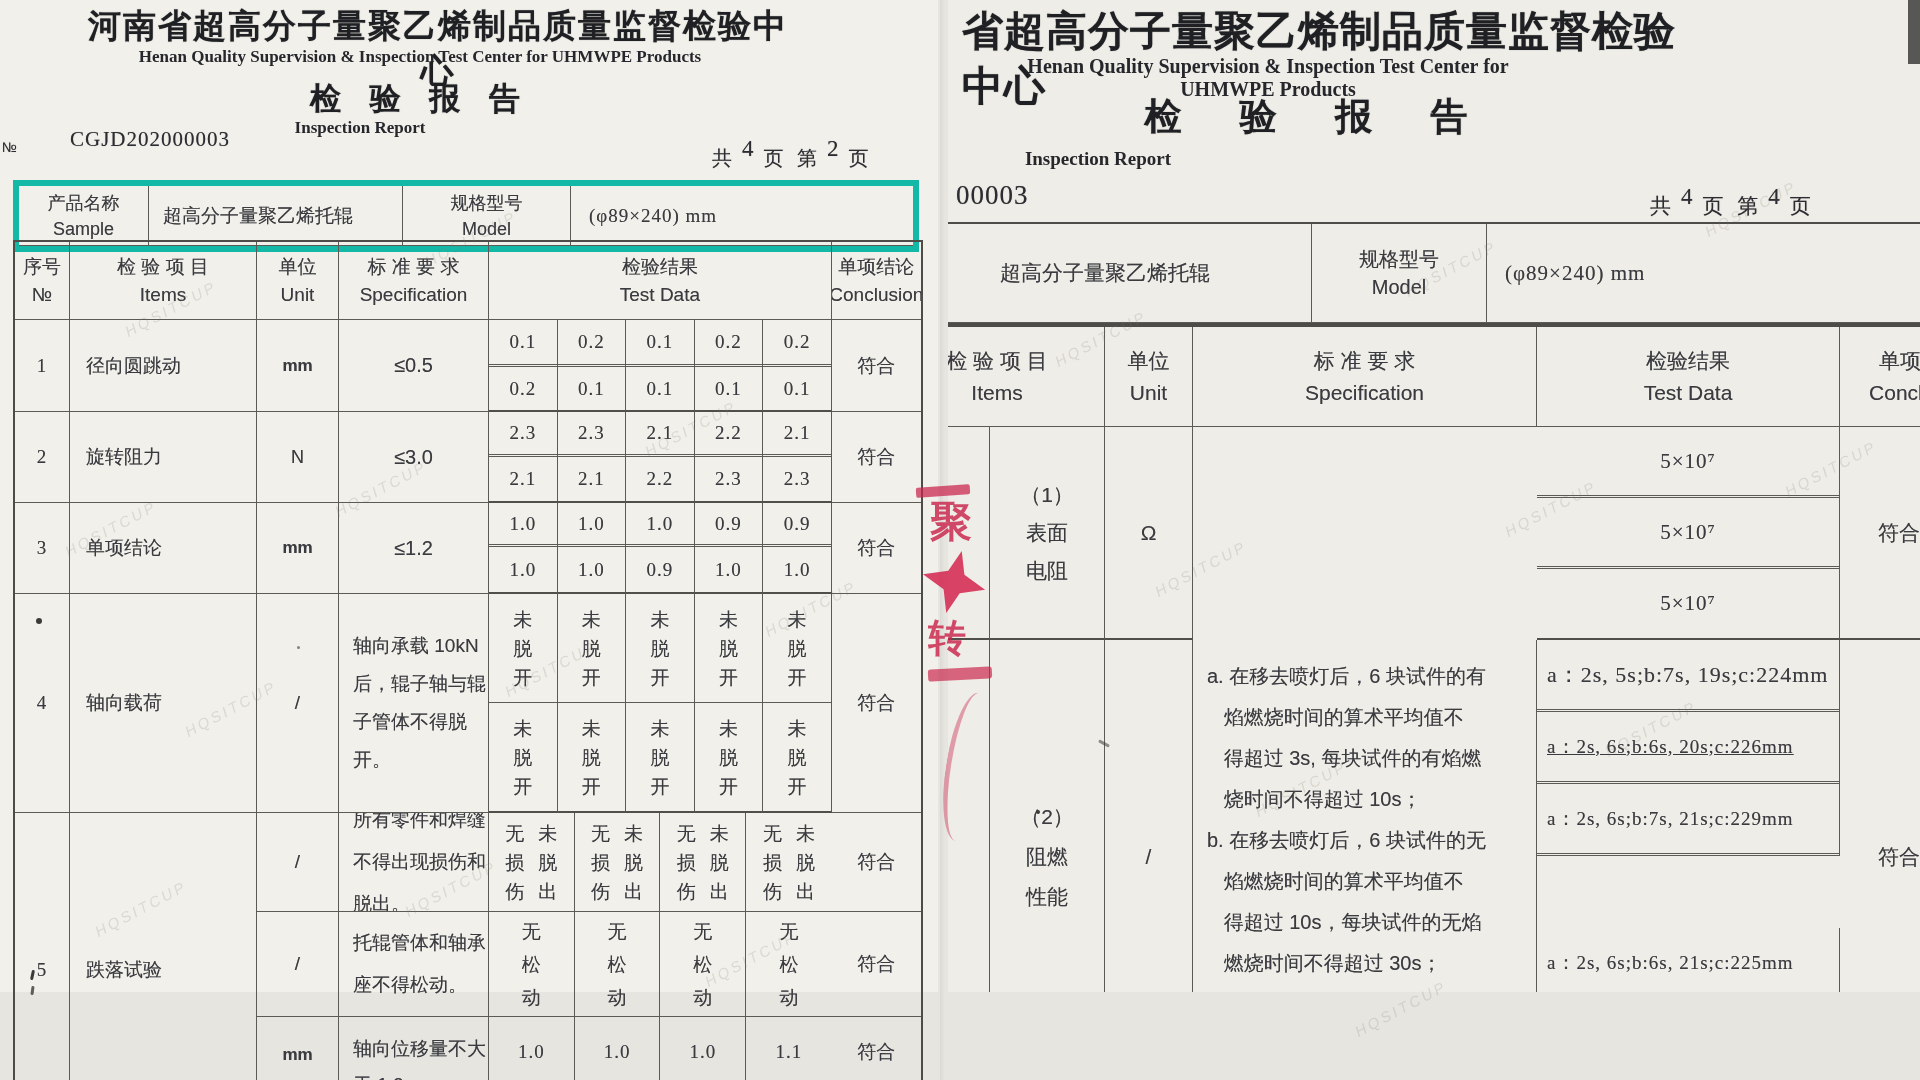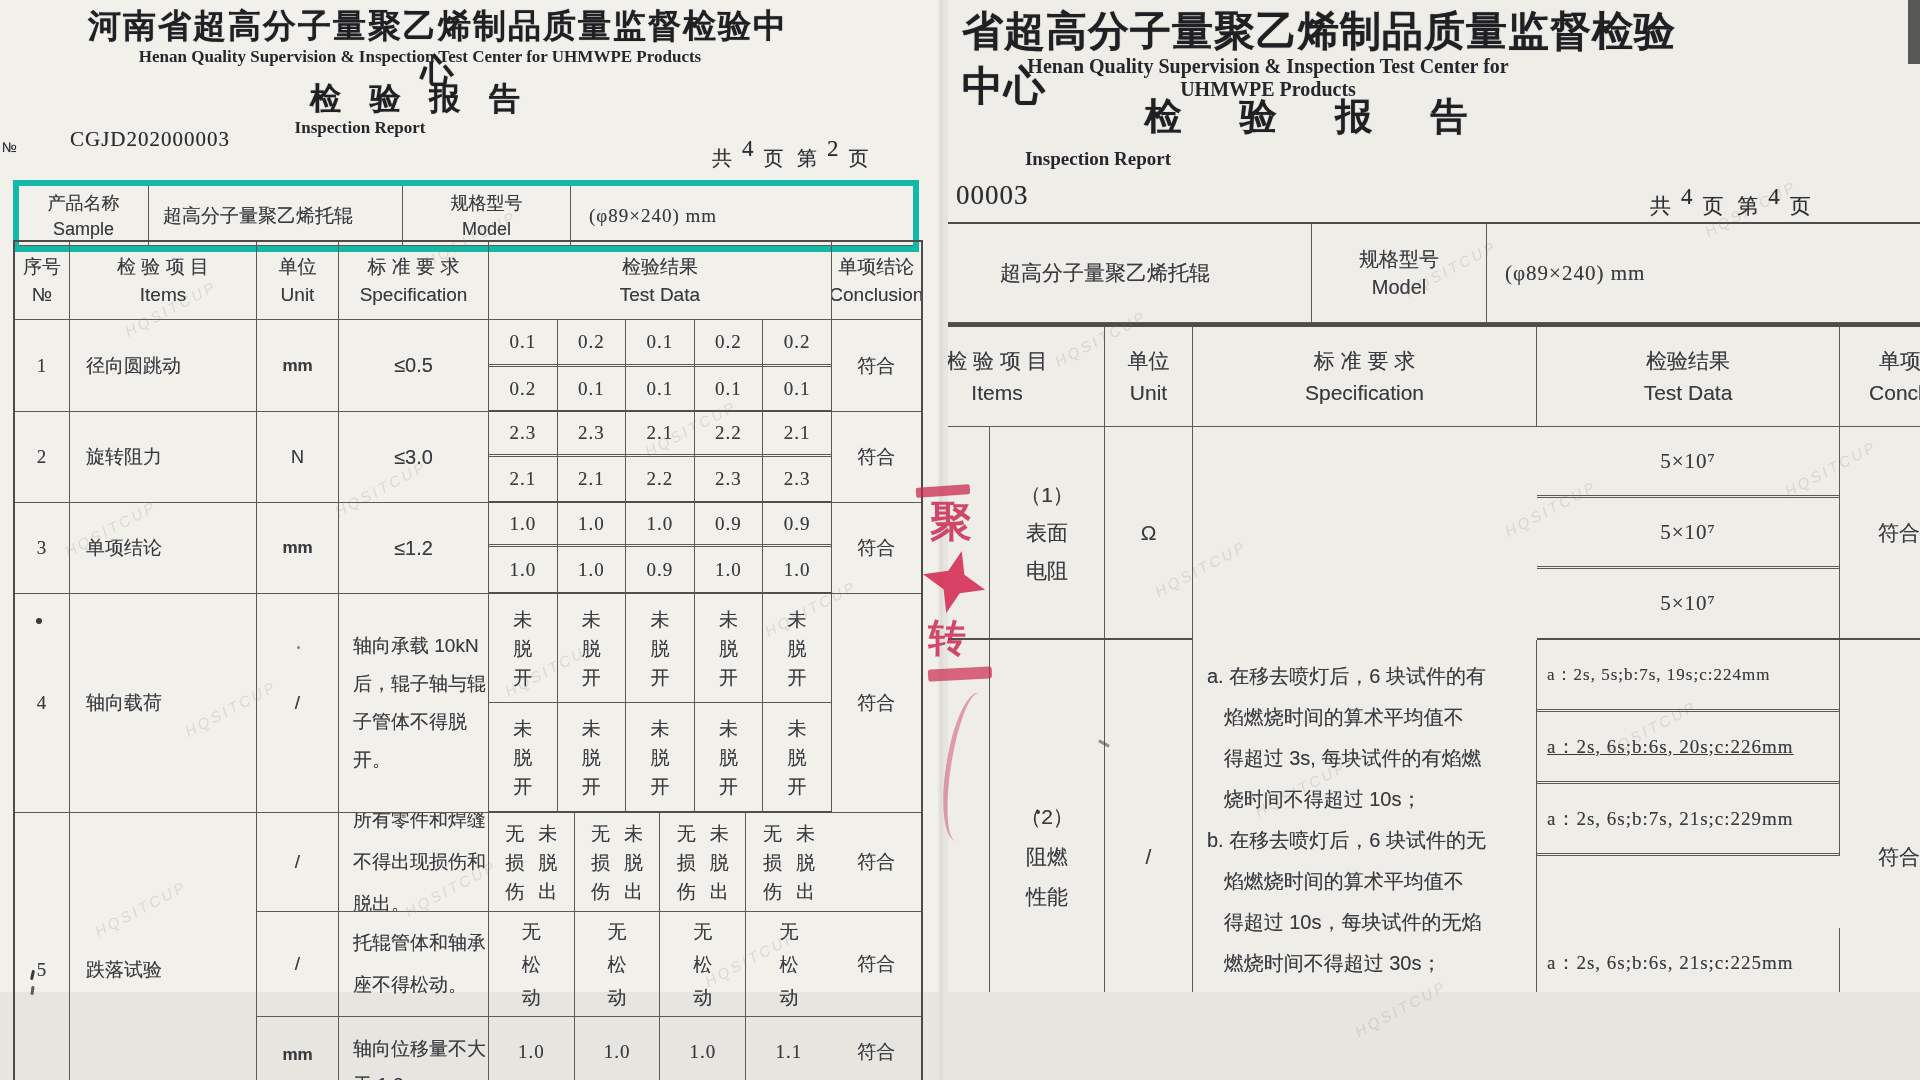--- a/index.html
+++ b/index.html
@@ -296,21 +296,21 @@
     <div class="c pw nbb" style="grid-column:4;grid-row:5 / span 6;justify-content:flex-start;align-items:flex-start;text-align:left;padding:16px 0 0 14px;line-height:41px;font-size:20px;">a. 在移去喷灯后，6 块试件的有
    焰燃烧时间的算术平均值不
    得超过 3s, 每块试件的有焰燃
    烧时间不得超过 10s；
 b. 在移去喷灯后，6 块试件的无
    焰燃烧时间的算术平均值不
    得超过 10s，每块试件的无焰
    燃烧时间不得超过 30s；
 c. 经燃烧后的试件，火焰扩展长
    度不得大于 280mm.</div>
-    <div class="c num dbl" style="grid-column:5;grid-row:5;justify-content:flex-start;padding-left:10px;font-size:17px;">a：2s, 5s;b:7s, 19s;c:224mm</div>
+    <div class="c num dbl" style="grid-column:5;grid-row:5;justify-content:flex-start;padding-left:10px;font-size:22px;">a：2s, 5s;b:7s, 19s;c:224mm</div>
     <div class="c num dbl" style="grid-column:5;grid-row:6;justify-content:flex-start;padding-left:10px;font-size:19px;text-decoration:underline;">a：2s, 6s;b:6s, 20s;c:226mm</div>
     <div class="c num dbl" style="grid-column:5;grid-row:7;justify-content:flex-start;padding-left:10px;font-size:19px;">a：2s, 6s;b:7s, 21s;c:229mm</div>
     <div class="c num dbl" style="grid-column:5;grid-row:9;justify-content:flex-start;padding-left:10px;font-size:19px;">a：2s, 6s;b:6s, 21s;c:225mm</div>
     <div class="c num nbb" style="grid-column:5;grid-row:10;justify-content:flex-start;padding-left:10px;font-size:19px;">a：2s, 7s;b:6s, 19s;c:225mm</div>
     <div class="c nbr nbb" style="grid-column:6;grid-row:5 / span 6;justify-content:flex-start;padding-left:38px;font-size:21px;">符合</div>
   </div>
 
   <div class="abs" style="left:0;top:1066px;width:972px;height:7px;background:#2e2d2b;"></div>
 
   <div class="abs" style="left:960px;top:0;width:12px;height:64px;background:#3c3c3c;opacity:.85;"></div>

